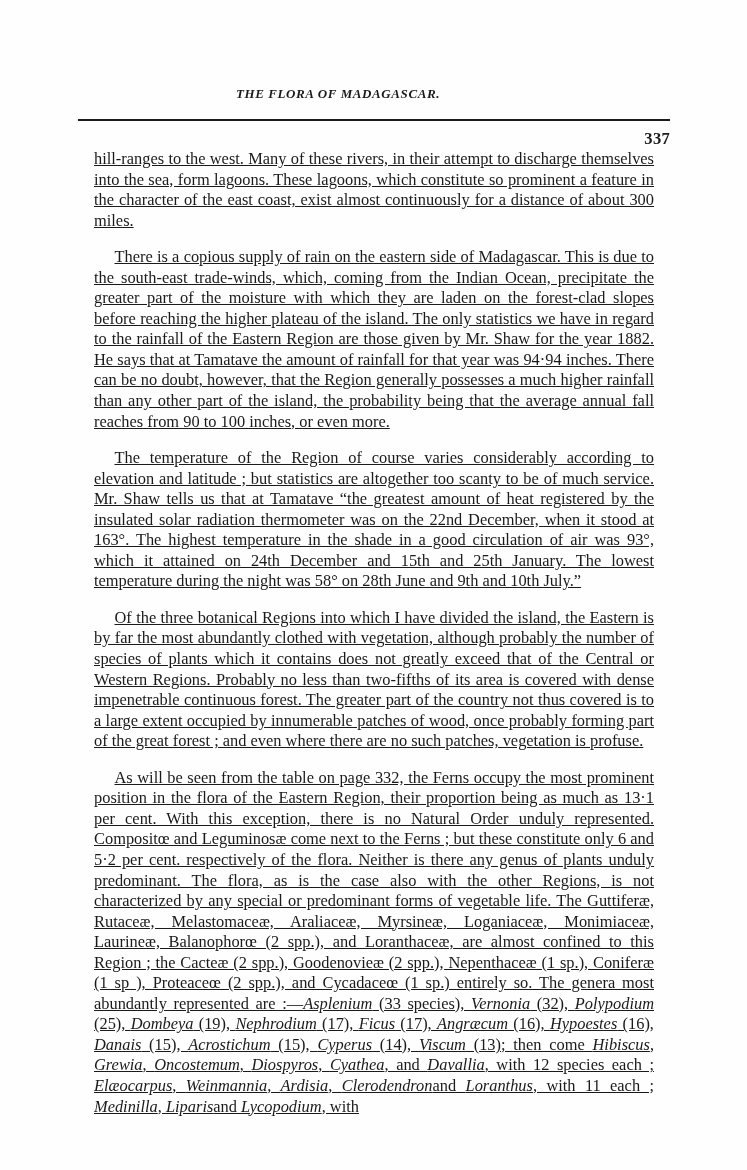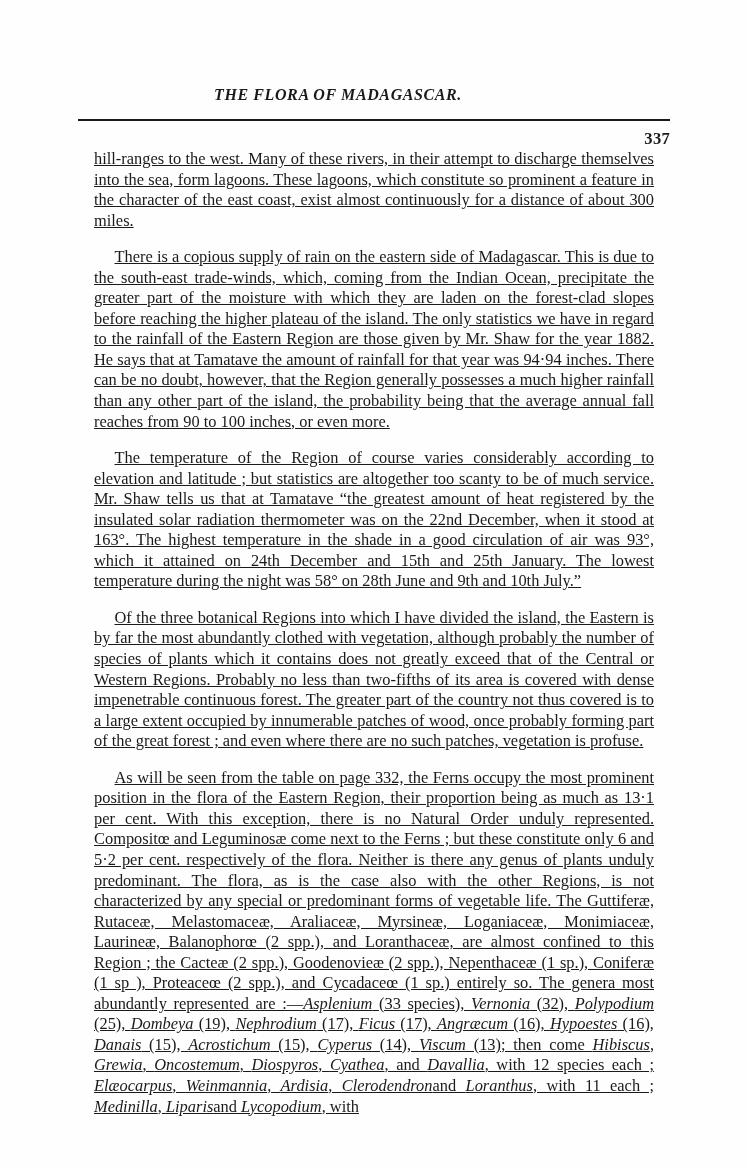--- a/index.html
+++ b/index.html
@@ -33,21 +33,21 @@
     height: 30px;
   }
   .head-title {
     position: absolute;
     left: 0;
     top: 0;
     width: 520px;
     text-align: center;
     font-style: italic;
     font-weight: 700;
-    font-size: 16px;
+    font-size: 13px;
     letter-spacing: 0.6px;
     white-space: nowrap;
   }
   .folio {
     position: absolute;
     right: 0;
     top: 5px;
     font-weight: 700;
     font-size: 16.5px;
     letter-spacing: 0.3px;

